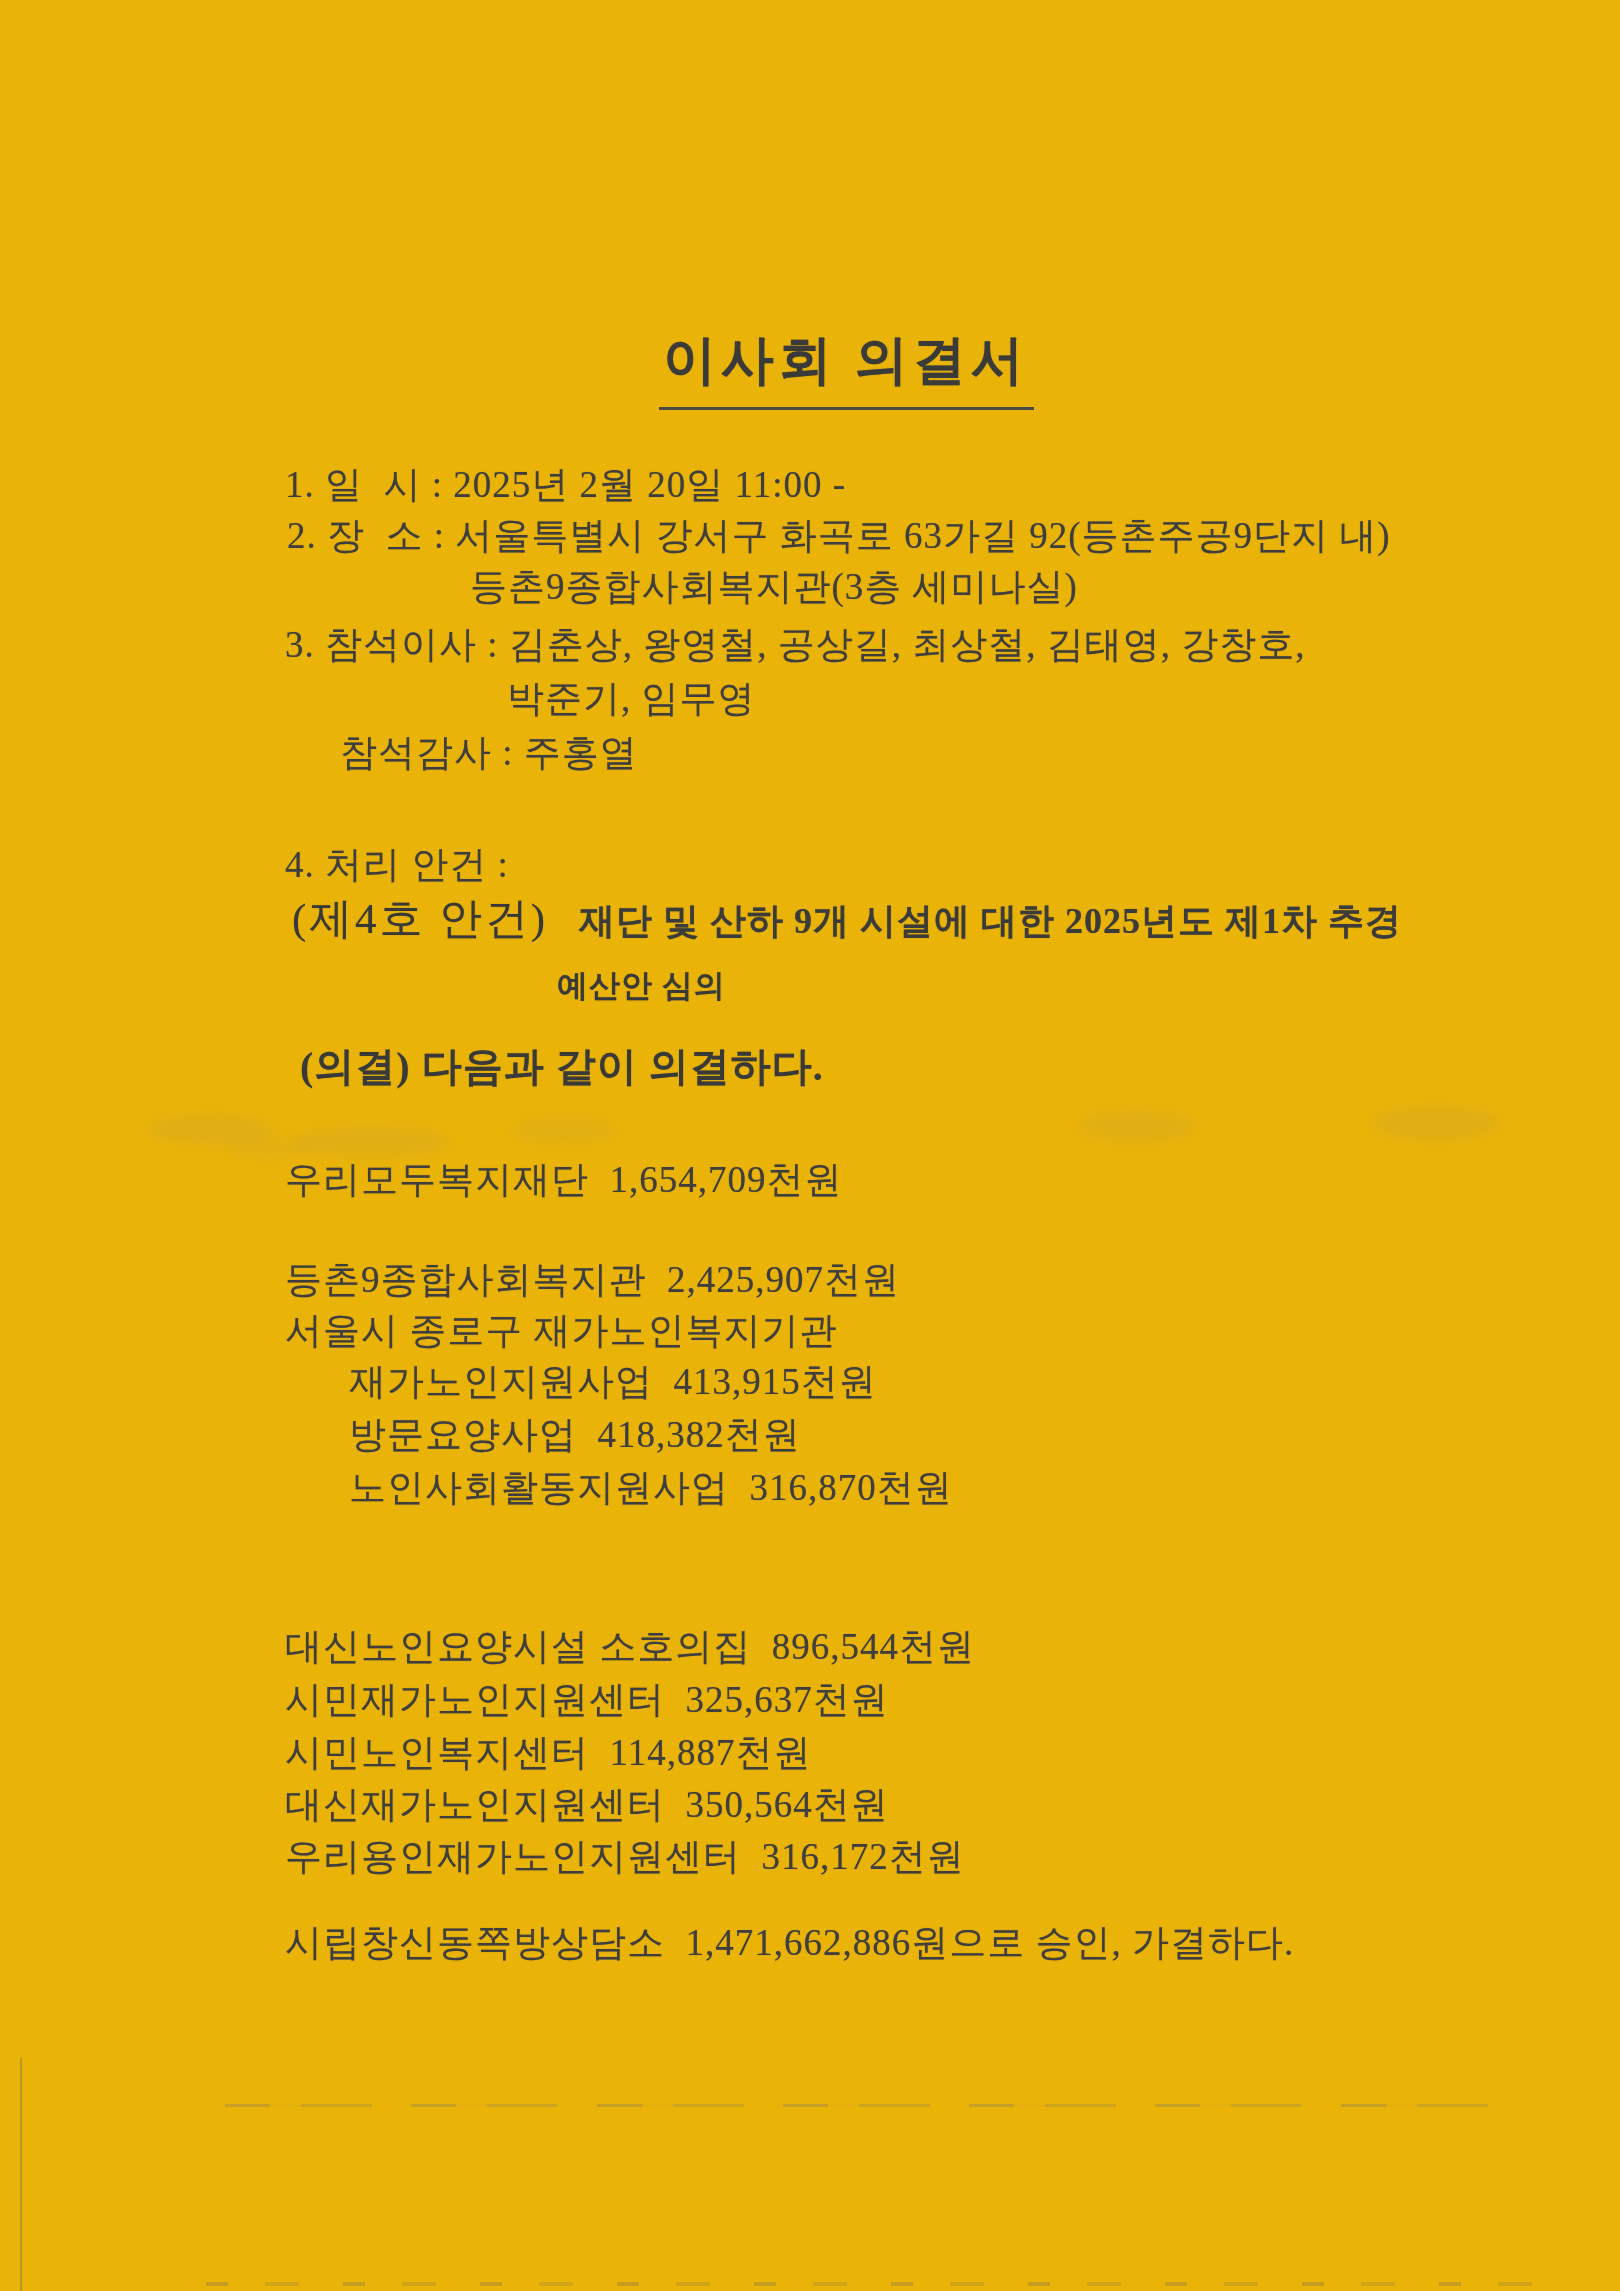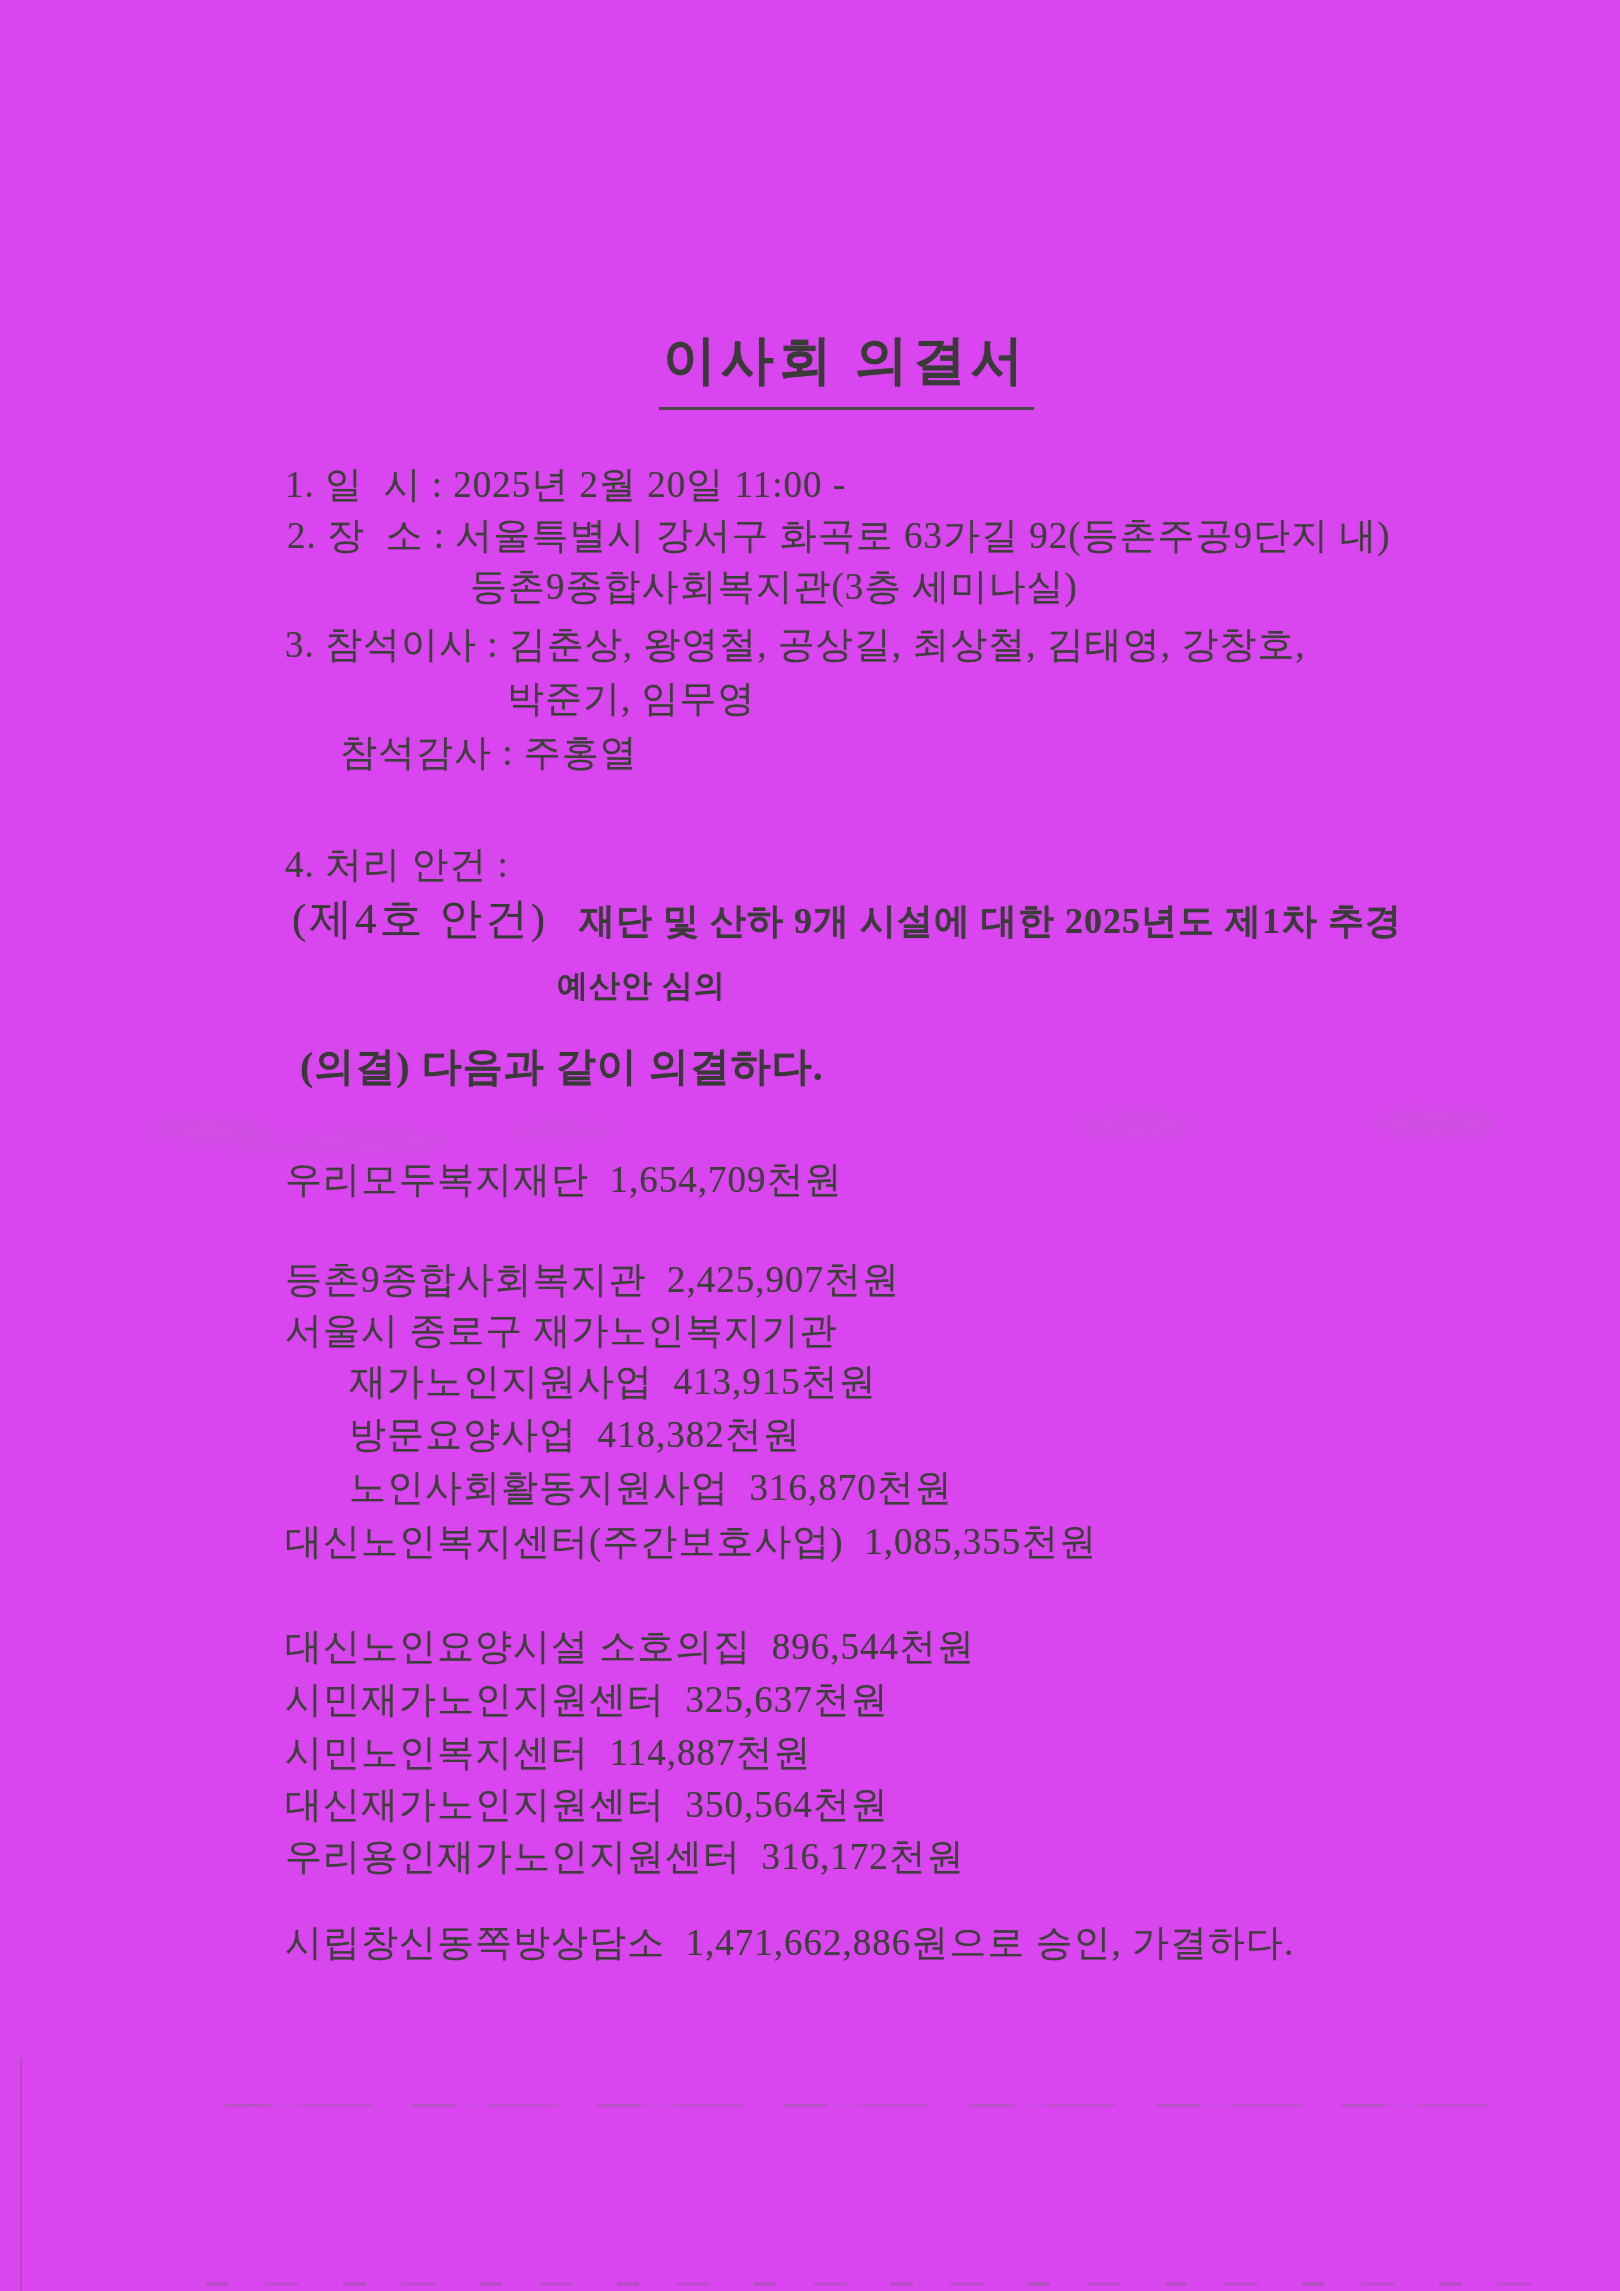--- a/index.html
+++ b/index.html
@@ -5,21 +5,21 @@
   html, body {
     margin: 0;
     padding: 0;
     background: #e8e8e8;
   }
   .page {
     position: relative;
     width: 1620px;
     height: 2292px;
     margin: 0 auto;
-    background: #d946ef;
+    background: #eab308;
     overflow: hidden;
     font-family: "Liberation Serif", "DejaVu Serif", serif;
     color: #3f3e3c;
   }
   .title {
     position: absolute;
     top: 325px;
     left: 659px;
     margin: 0;
     font-size: 53px;
@@ -125,21 +125,20 @@
 
   <div class="ln bold resolution" style="top:1045px; left:300px;">(의결) 다음과 같이 의결하다.</div>
 
   <div class="ln" style="top:1160px; left:285px;">우리모두복지재단  1,654,709천원</div>
 
   <div class="ln" style="top:1260px; left:285px;">등촌9종합사회복지관  2,425,907천원</div>
   <div class="ln" style="top:1311px; left:285px;">서울시 종로구 재가노인복지기관</div>
   <div class="ln" style="top:1362px; left:349px;">재가노인지원사업  413,915천원</div>
   <div class="ln" style="top:1415px; left:349px;">방문요양사업  418,382천원</div>
   <div class="ln" style="top:1468px; left:349px;">노인사회활동지원사업  316,870천원</div>
-  <div class="ln" style="top:1522px; left:285px;">대신노인복지센터(주간보호사업)  1,085,355천원</div>
 
   <div class="ln" style="top:1627px; left:285px;">대신노인요양시설 소호의집  896,544천원</div>
   <div class="ln" style="top:1680px; left:285px;">시민재가노인지원센터  325,637천원</div>
   <div class="ln" style="top:1733px; left:285px;">시민노인복지센터  114,887천원</div>
   <div class="ln" style="top:1785px; left:285px;">대신재가노인지원센터  350,564천원</div>
   <div class="ln" style="top:1837px; left:285px;">우리용인재가노인지원센터  316,172천원</div>
   <div class="ln" style="top:1889px; left:285px;margin-top:34px;">시립창신동쪽방상담소  1,471,662,886원으로 승인, 가결하다.</div>
 
   <div class="smudge" style="top:1115px; left:147px;  width:127px; height:29px; opacity:0.10;"></div>
   <div class="smudge" style="top:1125px; left:294px;  width:157px; height:33px; opacity:0.09;"></div>

